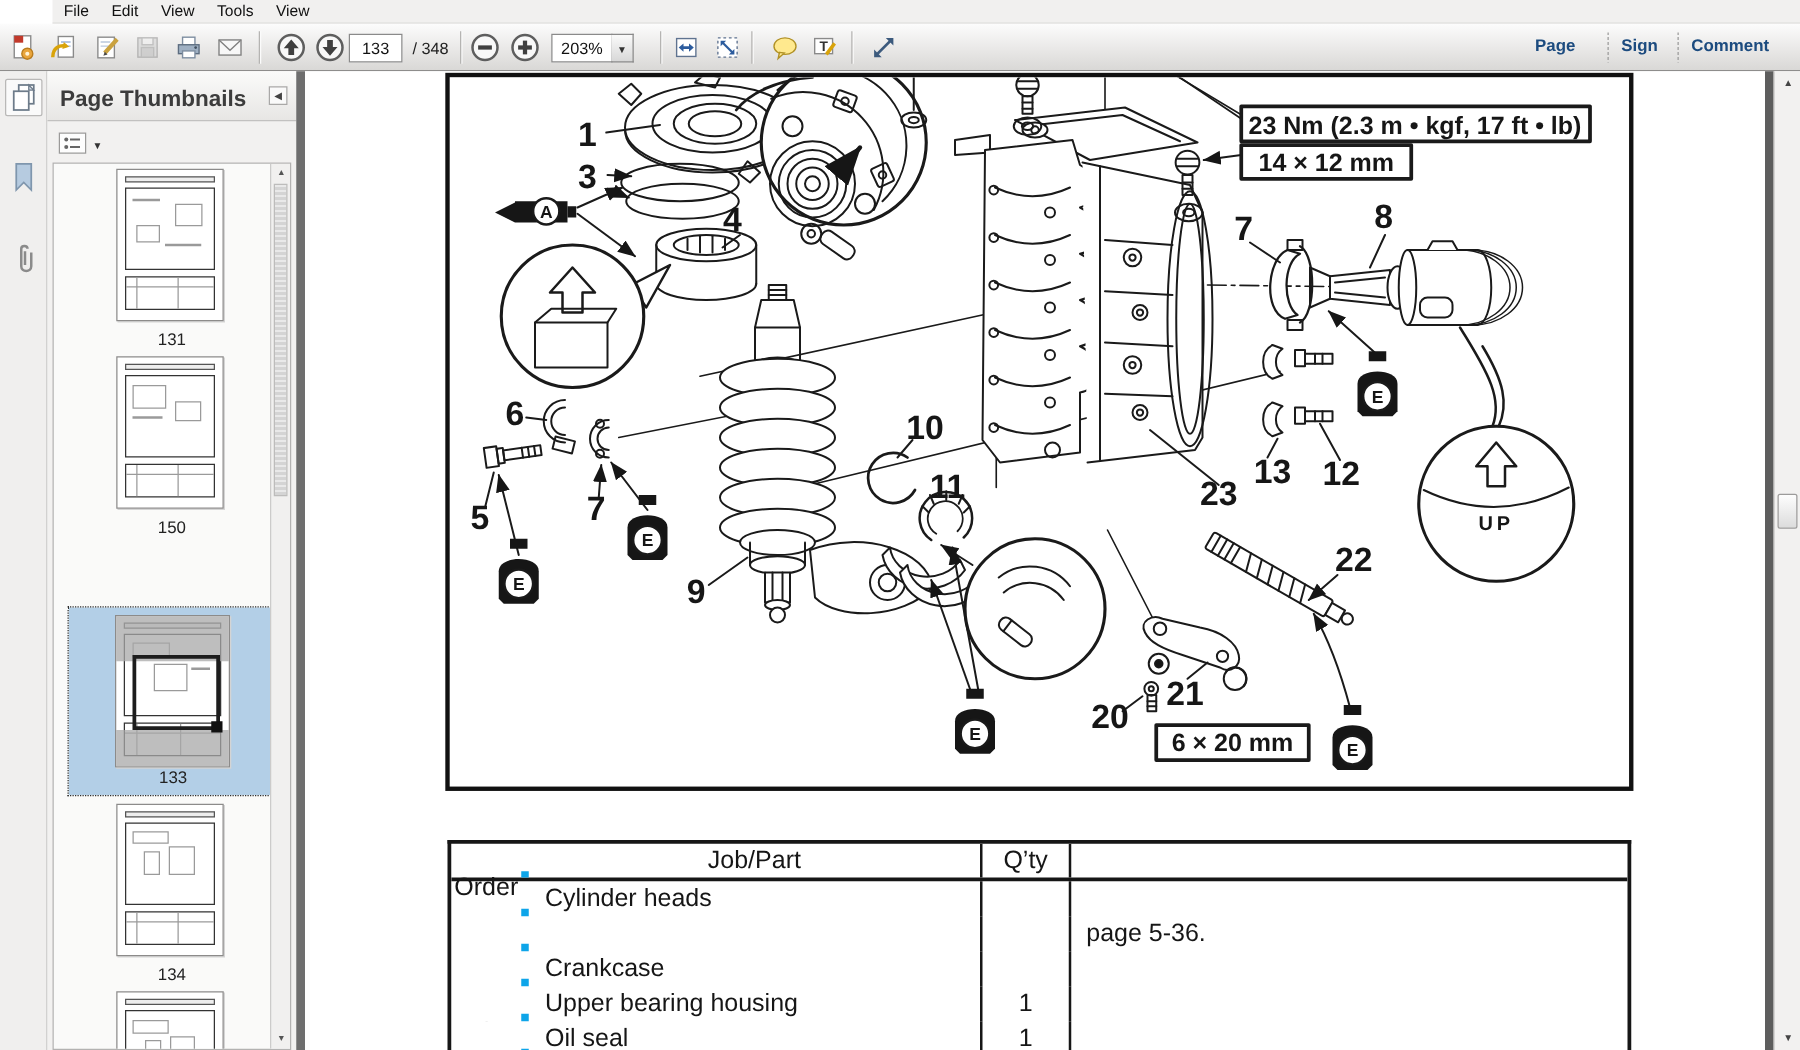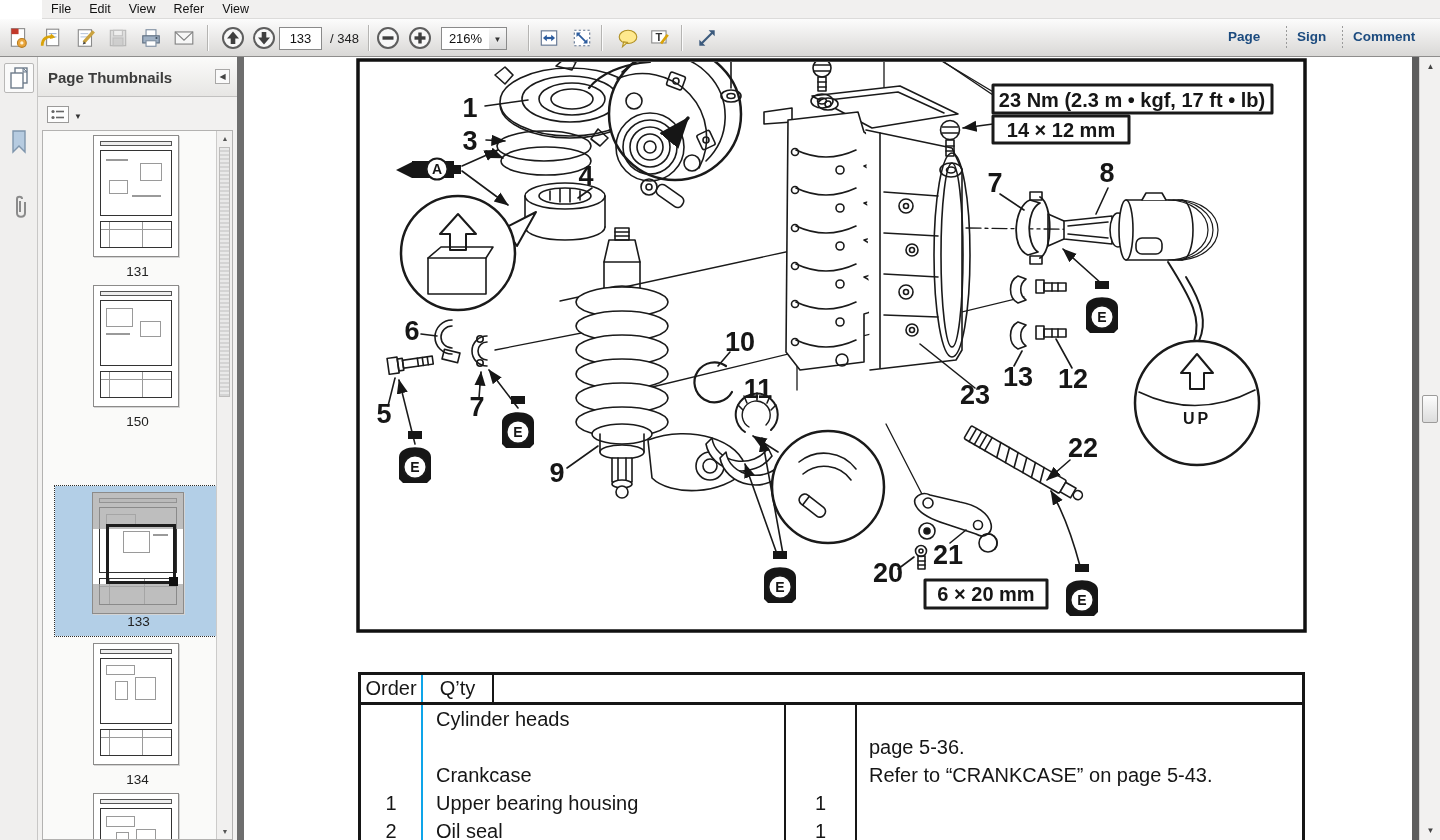--- a/index.html
+++ b/index.html
@@ -29,21 +29,21 @@
   .tb-right { position:absolute; top:10px; font-size:13.5px; font-weight:bold; color:#1c4b7f; }
 
   
   #nav-strip { position:absolute; left:0; top:57px; width:38px; height:783px;
     background:#f0efee; border-right:1px solid #c8c7c6; }
   .nav-btn { position:absolute; left:4px; width:30px; height:30px; display:flex; align-items:center; justify-content:center; border-radius:2px; }
   .nav-btn.active { background:#fafafa; border:1px solid #b9b8b7; }
   #panel { position:absolute; left:38px; top:57px; width:199px; height:783px; background:#f2f1f0; }
   #panel-header { position:absolute; left:0; top:0; width:199px; height:40px;
     background:linear-gradient(#fbfbfa,#e7e6e4); border-bottom:1px solid #c2c1c0; }
-  #panel-title { position:absolute; left:10px; top:12px; font-size:15px; font-weight:bold; color:#3c3c3c; }
+  #panel-title { position:absolute; left:10px; top:12px; font-size:18px; font-weight:bold; color:#3c3c3c; }
   #panel-collapse { position:absolute; right:7px; top:12px; width:15px; height:15px; border:1px solid #a9a8a7;
     background:#fafafa; font-size:8px; color:#444; text-align:center; line-height:14px; }
   #options-btn { position:absolute; left:9px; top:49px; width:22px; height:17px; border:1px solid #9b9a99; background:#fdfdfd; }
   #options-arrow { position:absolute; left:36px; top:55px; font-size:8px; color:#333; }
   #thumb-list { position:absolute; left:4px; top:73px; width:191px; height:710px;
     background:#fafaf9; border:1px solid #b3b2b1; overflow:hidden; }
   .plist-sb { position:absolute; right:0; top:0; width:16px; height:100%;
     background:#f1f0ef; border-left:1px solid #cccbca; }
   .plist-sb .thumb { position:absolute; left:2px; top:16px; width:11px; height:250px; border:1px solid #bdbcbb;
     background:repeating-linear-gradient(#e9e9e9 0 2px,#d4d4d4 2px 4px); }
@@ -79,38 +79,38 @@
   .spec { font-size:20px; font-weight:600; text-anchor:middle; }
   .emark { font-size:14px; font-weight:bold; text-anchor:middle; }
   .upword { font-size:16px; font-weight:600; letter-spacing:3px; text-anchor:middle; }
 
   
   #ptable { position:absolute; left:114px; top:615px; width:947px; height:168px;
     border:3px solid #161616; border-bottom:none; font-size:20px; color:#161616; overflow:hidden; background:#fff; }
   .trow { display:flex; }
   .thead { height:30px; border-bottom:3px solid #161616; font-size:20px; }
   .thead > div { line-height:27px; text-align:center; }
-  .c-order { width:62px; border-right:2px solid #0ea5e9; flex:none; }
+  .c-order { width:62px; border-right:6px solid #0ea5e9; flex:none;margin-top:22px; }
   .c-job   { width:363px; border-right:2px solid #161616; flex:none; }
   .c-qty   { width:71px; border-right:2px solid #161616; flex:none; }
   .c-rem   { flex:1; }
   .tbody-row { height:28px; }
   .tbody-row > div { line-height:28px; white-space:nowrap; overflow:hidden; }
   .tbody-row .c-order, .tbody-row .c-qty { text-align:center; }
   .tbody-row .c-job { padding-left:13px; }
   .tbody-row .c-rem { padding-left:12px; }
 </style>
 </head>
 <body>
 
 <div id="menubar">
   <span class="menu-item">File</span>
   <span class="menu-item">Edit</span>
   <span class="menu-item">View</span>
-  <span class="menu-item">Refer</span>
+  <span class="menu-item">Tools</span>
   <span class="menu-item">View</span>
   <span id="win-close">✕</span>
 </div>
 
 <div id="toolbar">
   <div class="tbtn" style="left:5px">
     <svg width="22" height="22" viewBox="0 0 20 20">
       <rect x="4" y="1.5" width="12" height="16" fill="#fff" stroke="#8a8a8a"></rect>
       <rect x="4" y="1.5" width="6.5" height="5" fill="#c2392b"></rect>
       <circle cx="13.5" cy="14.5" r="4" fill="#e9a53c" stroke="#b97c1e"></circle>
@@ -178,21 +178,21 @@
       <rect x="6.5" y="10.3" width="11" height="3.4" fill="#3f3f3f"></rect>
     </svg>
   </div>
   <div class="tbtn" style="left:407px">
     <svg width="24" height="24" viewBox="0 0 24 24">
       <circle cx="12" cy="12" r="10" fill="#f8f8f8" stroke="#5e5e5e" stroke-width="2"></circle>
       <rect x="6.5" y="10.3" width="11" height="3.4" fill="#3f3f3f"></rect>
       <rect x="10.3" y="6.5" width="3.4" height="11" fill="#3f3f3f"></rect>
     </svg>
   </div>
-  <div id="zoom-box">216%</div>
+  <div id="zoom-box">203%</div>
   <div id="zoom-arrow">▼</div>
   <div class="tsep" style="left:528px"></div>
   <div class="tbtn" style="left:536px">
     <svg width="22" height="22" viewBox="0 0 20 20">
       <rect x="3" y="3.5" width="14" height="13" fill="#fff" stroke="#5f7390"></rect>
       <path d="M4.5,10 L8,7 L8,13 Z" fill="#2c5c9e"></path>
         <path d="M15.5,10 L12,7 L12,13 Z" fill="#2c5c9e"></path>
       <line x1="7" y1="10" x2="13" y2="10" stroke="#2c5c9e" stroke-width="2"></line>
     </svg>
   </div>
@@ -744,38 +744,38 @@
     <text class="upword" x="1197" y="424">UP</text>
     <text class="spec" x="1132" y="107">23 Nm (2.3 m • kgf, 17 ft • lb)</text>
     <text class="spec" x="1061" y="137">14 × 12 mm</text>
     <text class="spec" x="986" y="601">6 × 20 mm</text>
   </g>
 </svg>
 
   <div id="ptable">
     <div class="trow thead">
       <div class="c-order">Order</div>
+      <div class="c-job">Job/Part</div>
       <div class="c-qty">Q’ty</div>
     </div>
     <div class="trow tbody-row">
       <div class="c-order"></div>
       <div class="c-job">Cylinder heads</div>
       <div class="c-qty"></div>
     </div>
     <div class="trow tbody-row">
       <div class="c-order"></div>
       <div class="c-job"></div>
       <div class="c-qty"></div>
       <div class="c-rem">page 5-36.</div>
     </div>
     <div class="trow tbody-row">
       <div class="c-order"></div>
       <div class="c-job">Crankcase</div>
       <div class="c-qty"></div>
-      <div class="c-rem">Refer to “CRANKCASE” on page 5-43.</div>
     </div>
     <div class="trow tbody-row">
       <div class="c-order">1</div>
       <div class="c-job">Upper bearing housing</div>
       <div class="c-qty">1</div>
       <div class="c-rem"></div>
     </div>
     <div class="trow tbody-row">
       <div class="c-order">2</div>
       <div class="c-job">Oil seal</div>

